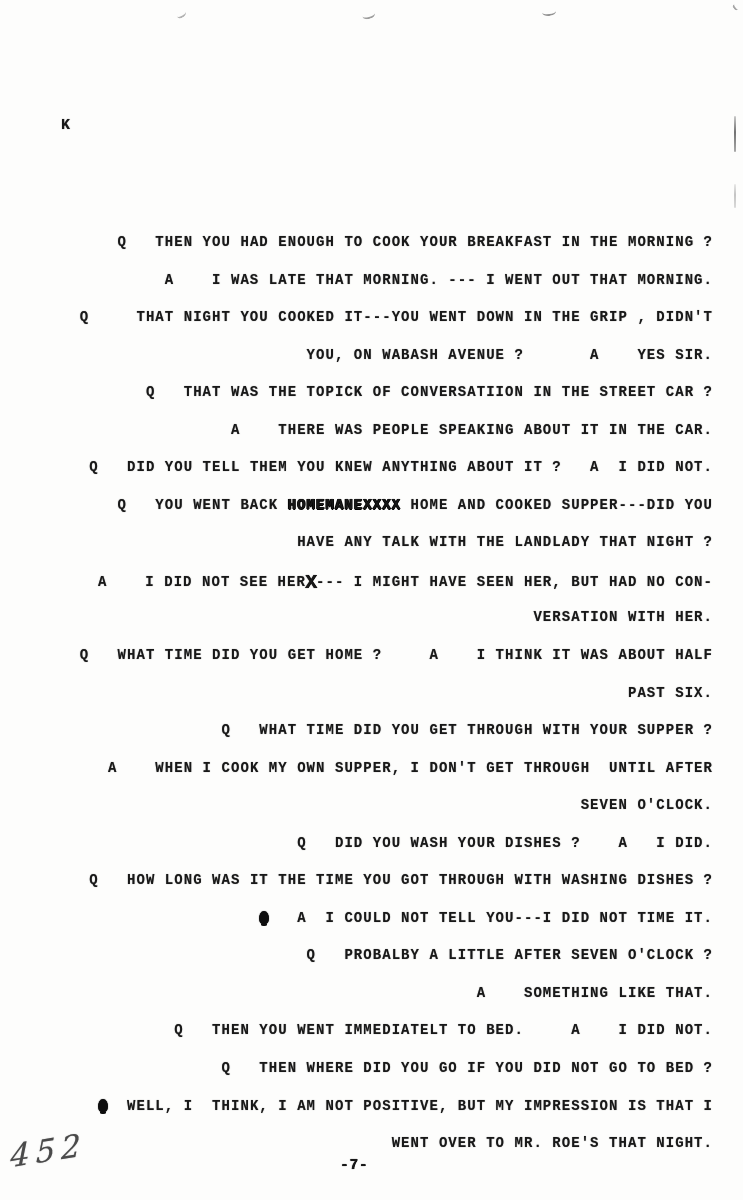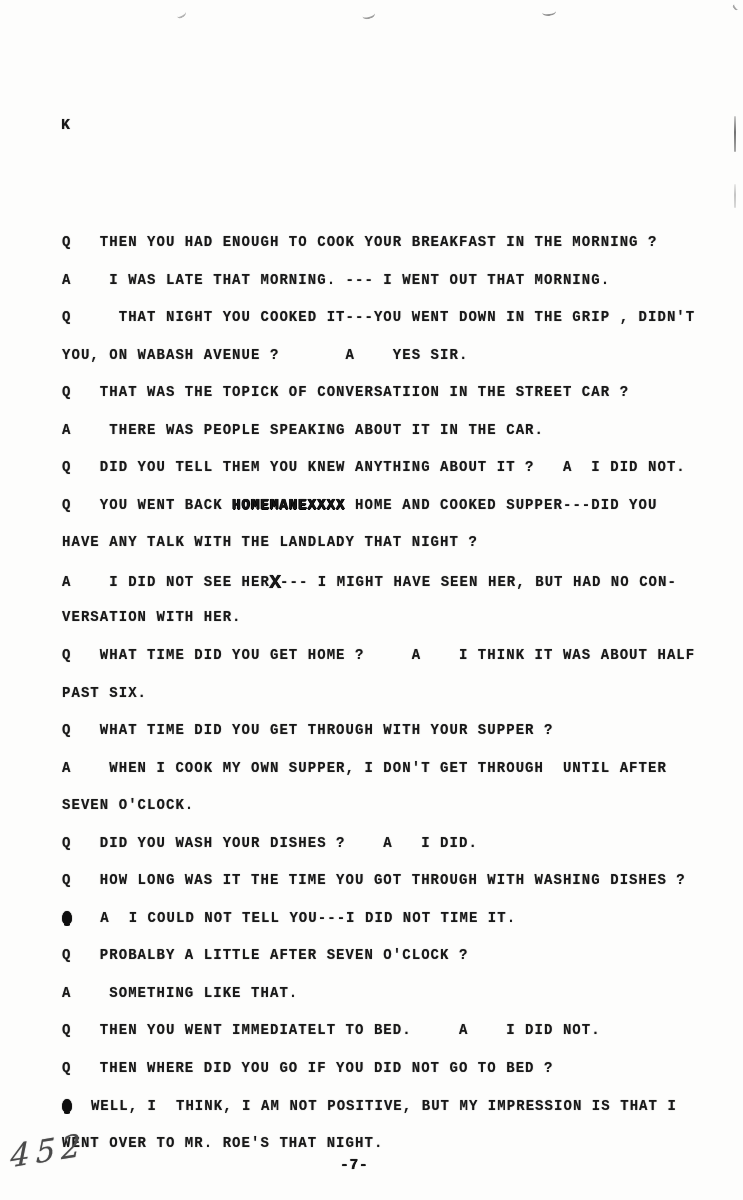--- a/index.html
+++ b/index.html
@@ -16,21 +16,21 @@
   .body{
     position:absolute;
     left:62px;top:224px;right:30px;
     font-size:14px;
     font-weight:700;
     letter-spacing:1.05px;
     line-height:37.55px;
     white-space:pre;
     text-shadow:0 0 1px rgba(25,25,25,.55);
   }
-  .line{height:37.55px;white-space:pre;}
+  .line{height:37.55px;white-space:pre;text-align:right;}
   .heavy{
     text-shadow:0.7px 0 0 #000,-0.7px 0 0 #000,0 0.6px 0 #000,0 0 1px rgba(0,0,0,.8);
   }
   .bigx{
     display:inline-block;
     font-size:20px;
     transform:translateY(2px);
     margin:0 -2px 0 -1px;
     text-shadow:0.6px 0 0 #000,0 0 1px rgba(0,0,0,.8);
   }

